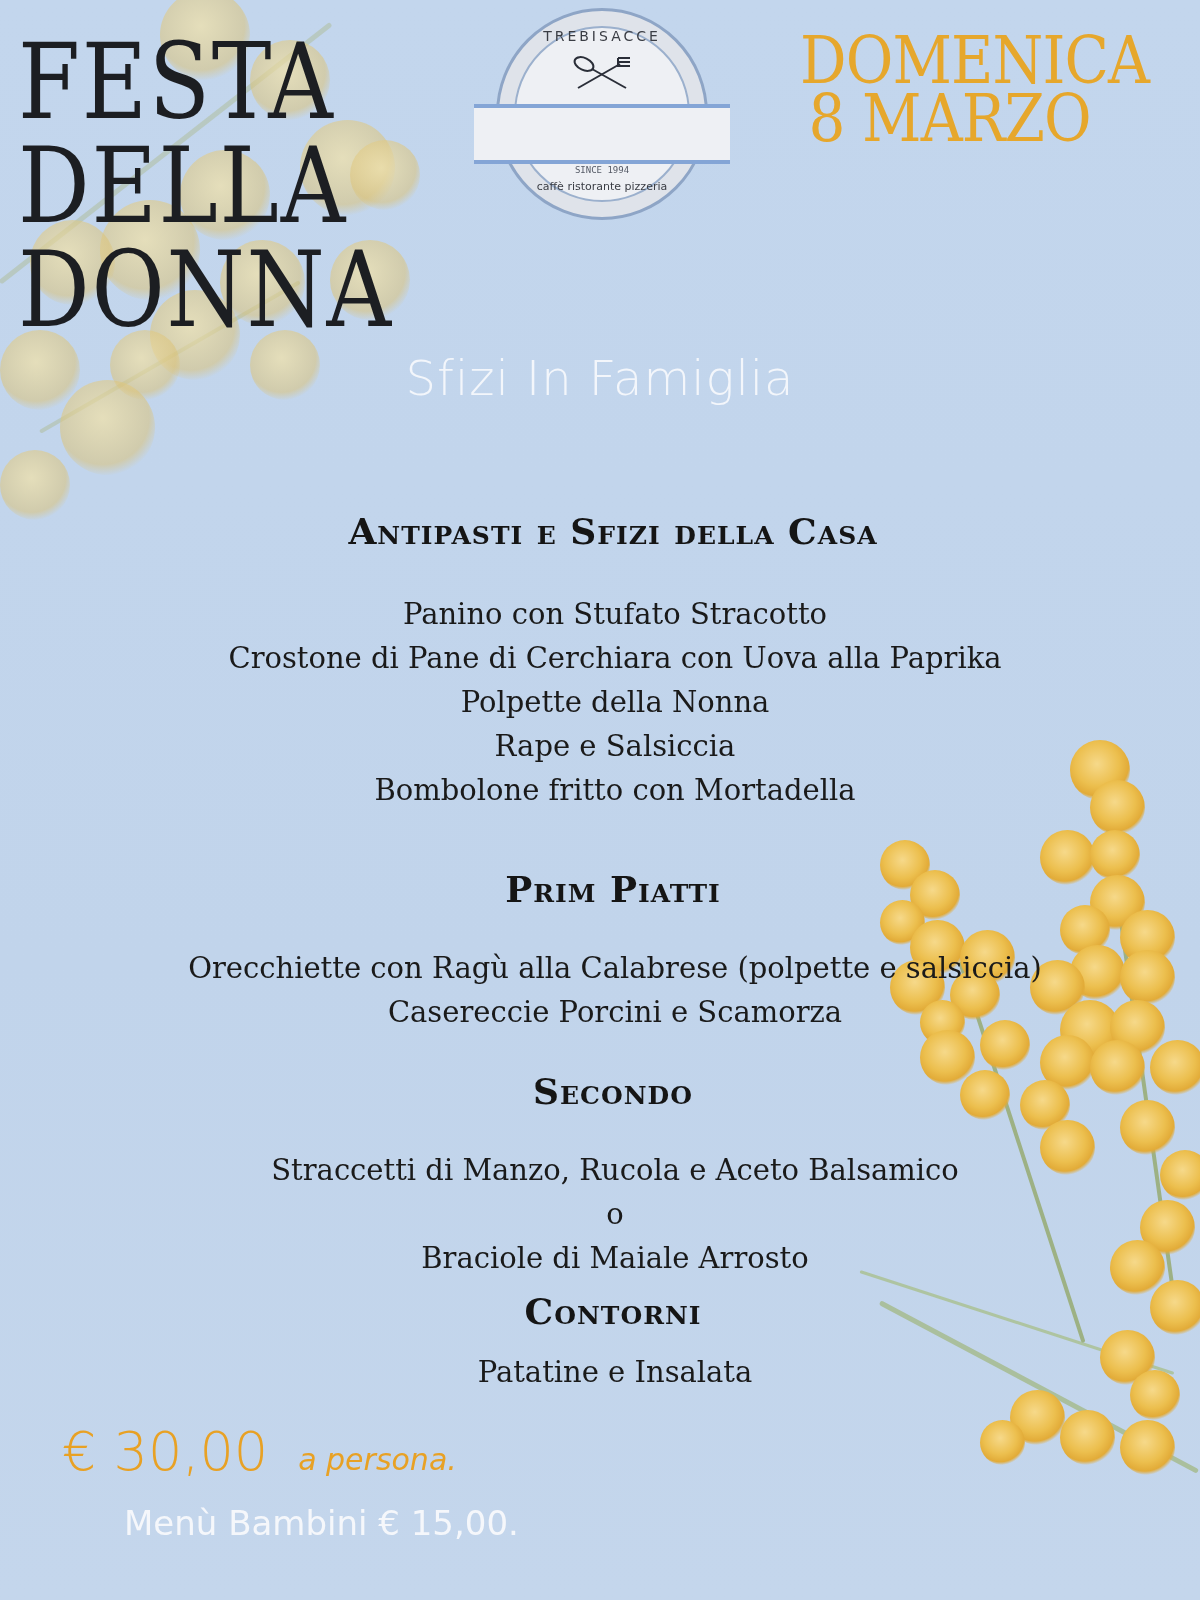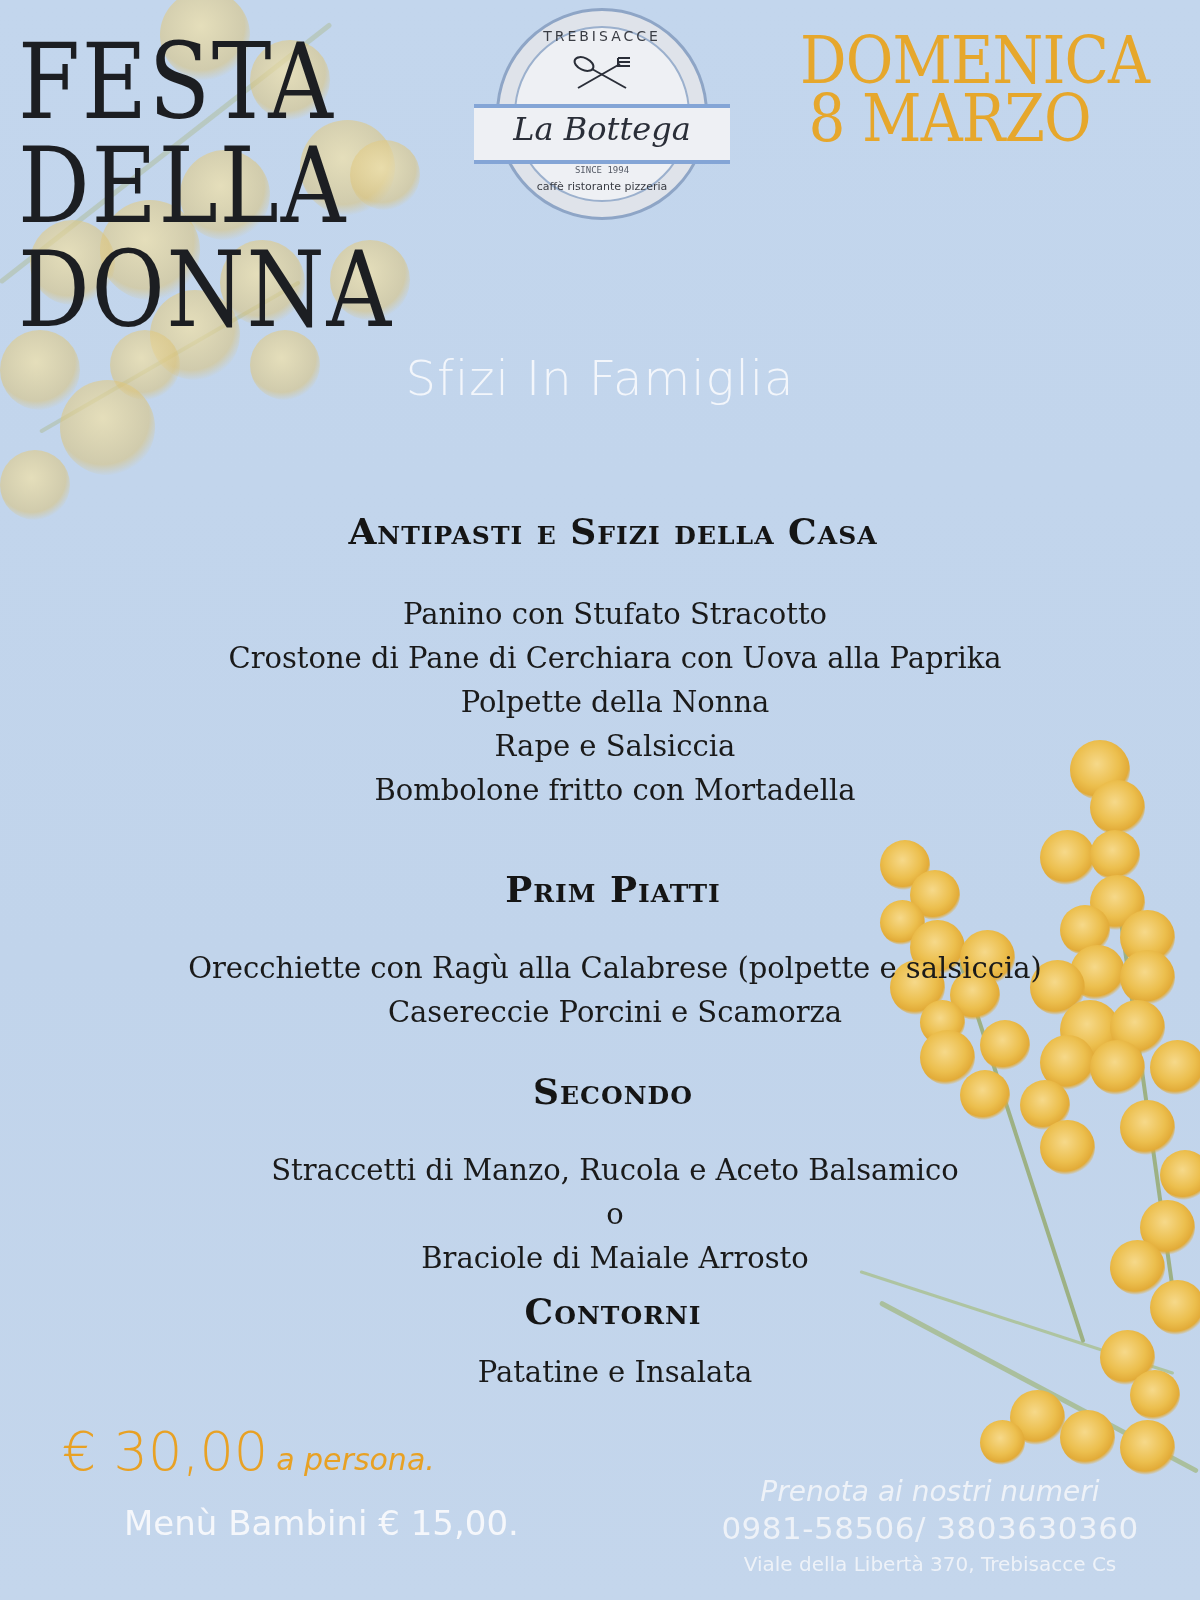--- a/index.html
+++ b/index.html
@@ -32,21 +32,21 @@
 
   
   .subtitle { position:absolute; left:0; width:1200px; top:350px; text-align:center; color:#f3f6fb; font-family:"DejaVu Sans", sans-serif; font-size:48px; font-weight:300; letter-spacing:1px; }
   .menu-title { position:absolute; left:0; width:1200px; top:436px; text-align:center; font-family:"DejaVu Serif", serif; font-weight:bold; font-size:34px; color:#151515; letter-spacing:1px; }
   .section-head { position:absolute; left:0; width:1226px; text-align:center; font-family:"DejaVu Serif", serif; font-weight:bold; font-variant:small-caps; font-size:36px; color:#151515; letter-spacing:1px; }
   .items { position:absolute; left:0; width:1230px; text-align:center; font-family:"DejaVu Serif", serif; font-size:29px; color:#1a1a1a; }
   .items div { height:44px; line-height:44px; white-space:nowrap; }
 
   .price { position:absolute; left:62px; top:1420px; color:#e8a124; font-family:"DejaVu Sans", sans-serif; white-space:nowrap; }
   .price .amount { font-size:54px; font-weight:300; }
-  .price .per { font-size:30px; margin-left:8px; font-style:italic; }
+  .price .per { font-size:30px; margin-left:30px; font-style:italic; }
   .kids { position:absolute; left:78px; top:1503px; color:#f5f7fb; font-family:"DejaVu Sans", sans-serif; font-size:34px; white-space:nowrap;margin-left:46px; }
 
   .contact { position:absolute; left:720px; width:420px; top:1475px; text-align:center; color:#eef2f8; font-family:"DejaVu Sans", sans-serif; }
   .contact .l1 { font-size:28px; font-style:italic; }
   .contact .l2 { font-size:31px; margin-top:2px; letter-spacing:0.5px; }
   .contact .l3 { font-size:20px; margin-top:6px; }
 </style>
 </head>
 <body>
 
@@ -130,21 +130,20 @@
     <div class="top-arc">TREBISACCE</div>
     <svg class="cutlery" viewBox="0 0 68 40">
       <g fill="none" stroke="#2a2e38" stroke-width="2">
         <ellipse cx="16" cy="10" rx="10" ry="6" transform="rotate(25 16 10)"></ellipse>
         <line x1="24" y1="15" x2="58" y2="34"></line>
         <line x1="10" y1="34" x2="52" y2="10"></line>
         <path d="M50 4 L62 4 M50 8 L62 8 M50 12 L62 12 M50 4 L50 13"></path>
       </g>
     </svg>
     <div class="band"></div>
-    <div class="brand">La Bottega</div>
     <div class="since">SINCE 1994</div>
     <div class="sub">caffè ristorante pizzeria</div>
   </div>
 
   <div class="date">
     <div>DOMENICA</div>
     <div>8 MARZO</div>
   </div>
 
   <div class="subtitle">Sfizi In Famiglia</div>
@@ -174,18 +173,13 @@
   <div class="section-head" style="top:1290px;">Contorni</div>
   <div class="items" style="top:1350px;">
     <div>Patatine e  Insalata</div>
   </div>
 
   <div class="price">
     <span class="amount">€ 30,00</span><span class="per">a persona.</span>
   </div>
   <div class="kids">Menù Bambini € 15,00.</div>
 
-  <div class="contact">
-    <div class="l1">Prenota ai nostri numeri</div>
-    <div class="l2">0981-58506/ 3803630360</div>
-    <div class="l3">Viale della Libertà 370, Trebisacce Cs</div>
-  </div>
 </div>
 
 </body></html>

